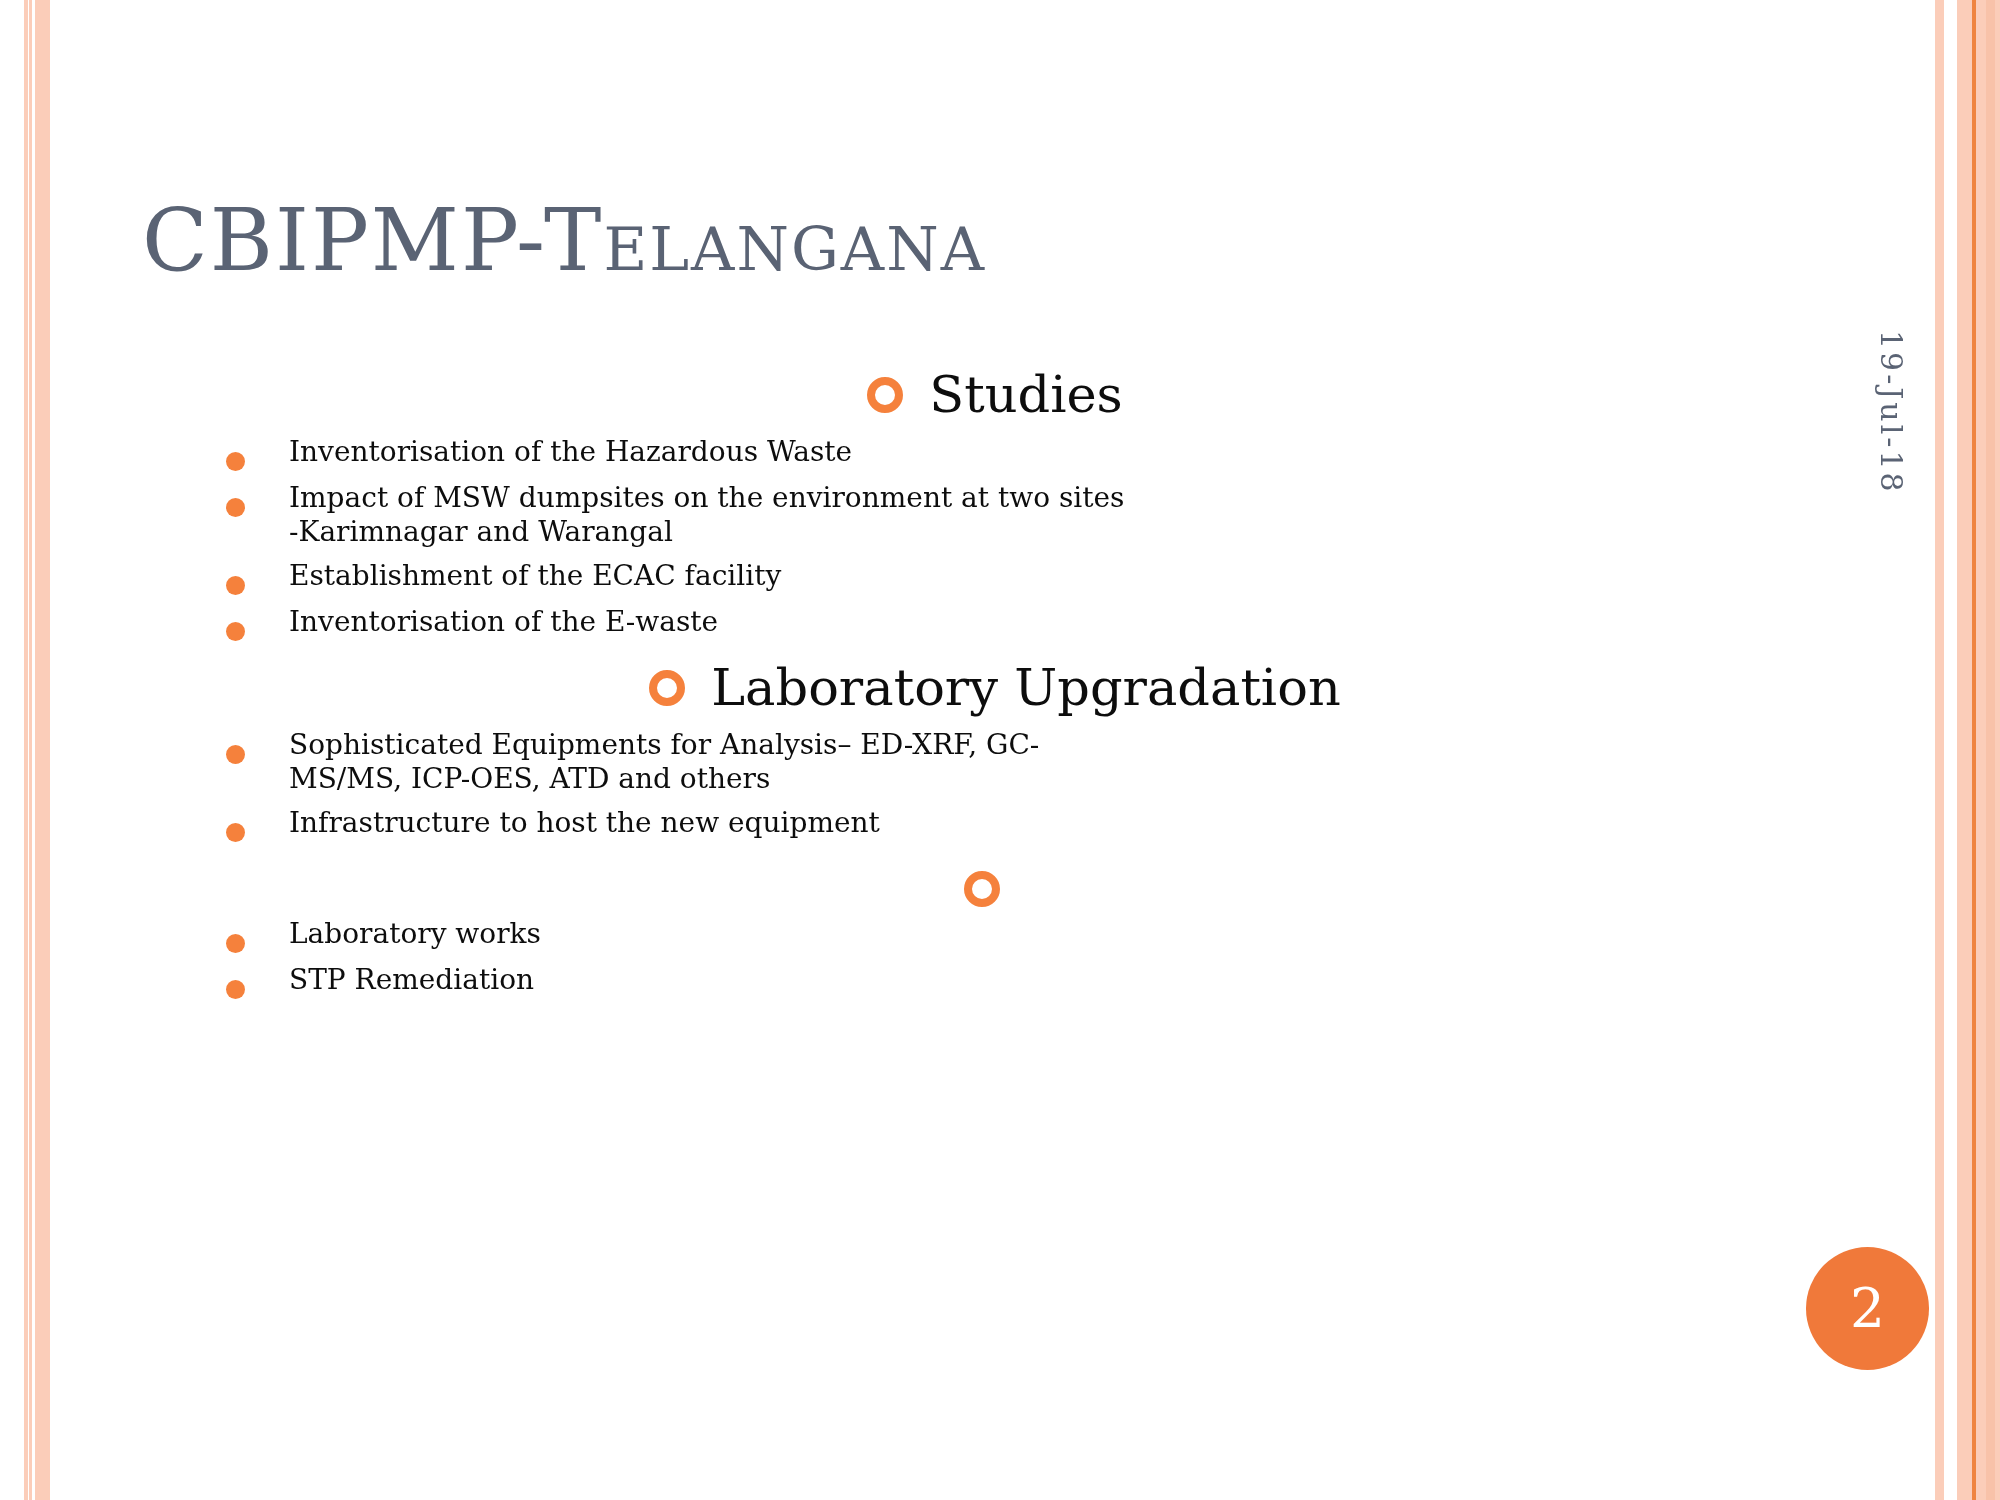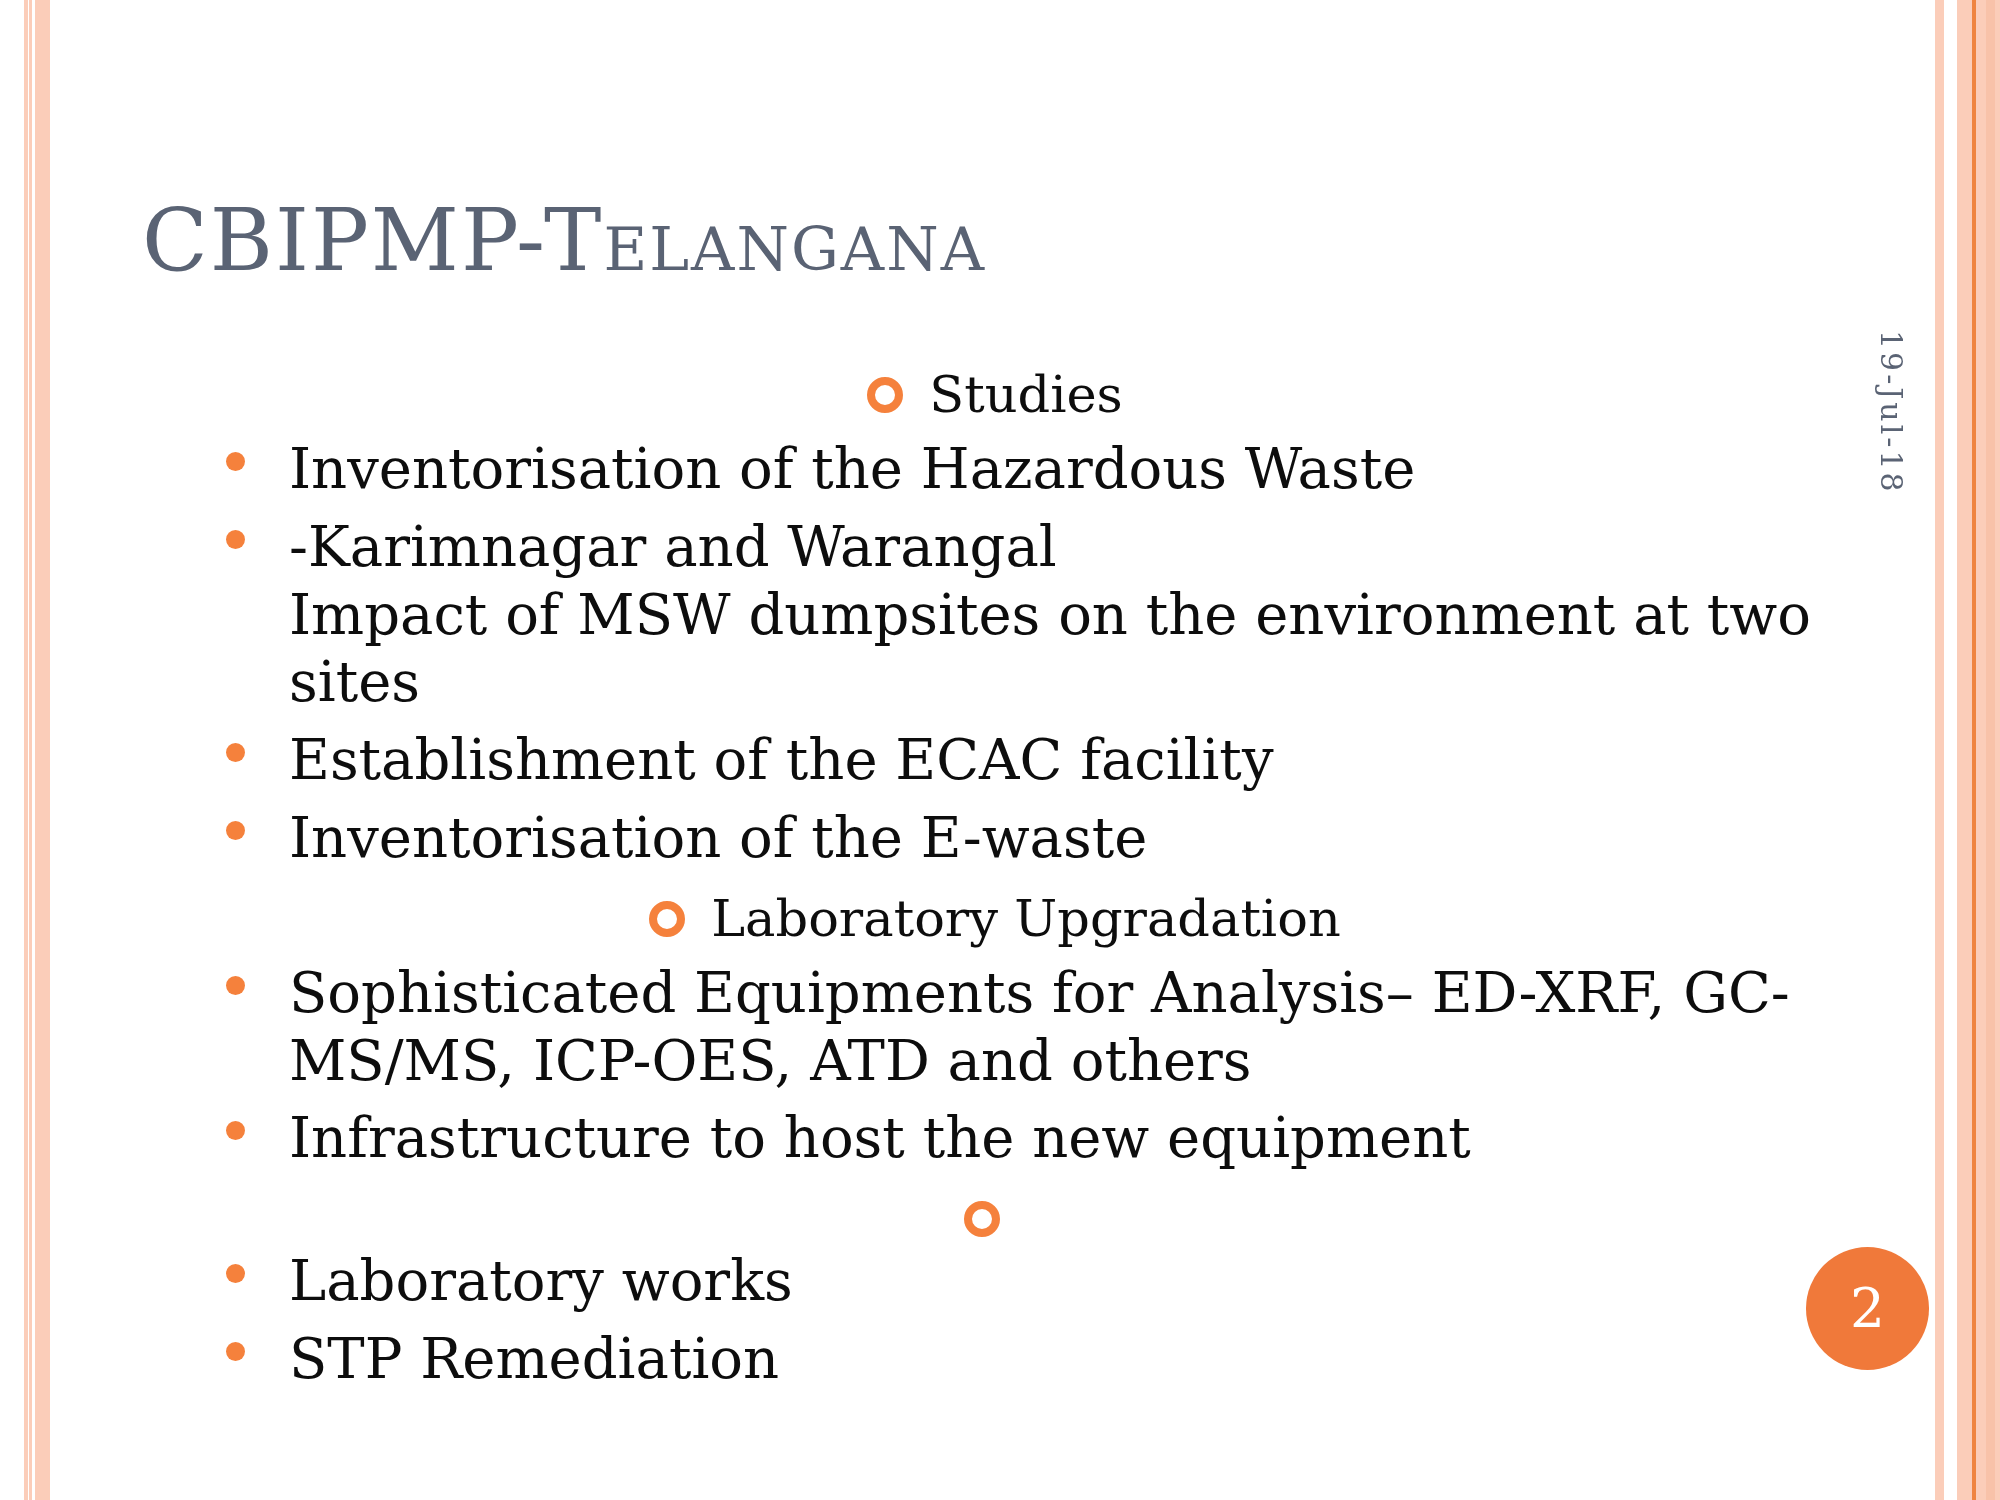--- a/index.html
+++ b/index.html
@@ -70,21 +70,21 @@
     width: 20px; height: 20px;
     border: 8px solid #F5813C;
     border-radius: 50%;
     margin: 13px 26px 0 2px;
   }
   .l2 {
     display: flex;
     align-items: flex-start;
     padding-left: 82px;
     margin: 10px 0;
-    font-size: 56px;
+    font-size: 28px;
     line-height: 1.21;
   }
   .dot {
     flex: 0 0 auto;
     width: 19px; height: 19px;
     background: #F5813C;
     border-radius: 50%;
     margin: 17px 44px 0 0;
   }
   .ln { display: block; }
@@ -133,22 +133,22 @@
     </div>
     <div class="l2">
       <span class="dot"></span>
       <span>
         <span class="ln">Inventorisation of the Hazardous Waste</span>
       </span>
     </div>
     <div class="l2">
       <span class="dot"></span>
       <span>
+        <span class="ln">Impact of MSW dumpsites on the environment at two sites</span>
         <span class="ln">-Karimnagar and Warangal</span>
-        <span class="ln">Impact of MSW dumpsites on the environment at two sites</span>
       </span>
     </div>
     <div class="l2">
       <span class="dot"></span>
       <span>
         <span class="ln">Establishment of the ECAC facility</span>
       </span>
     </div>
     <div class="l2">
       <span class="dot"></span>

